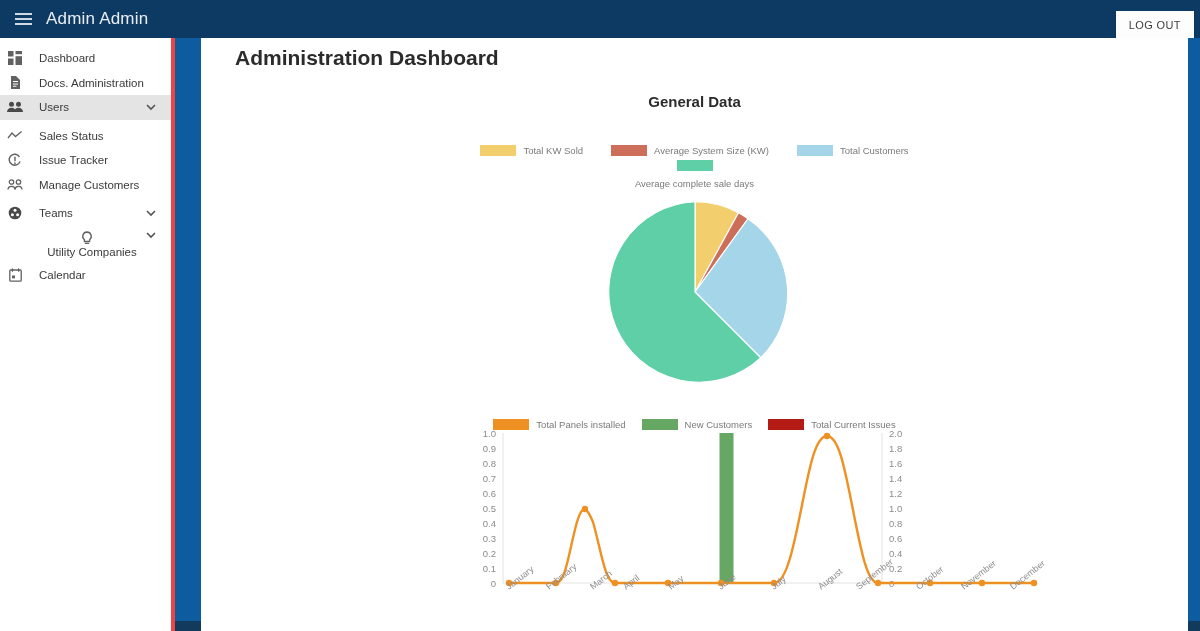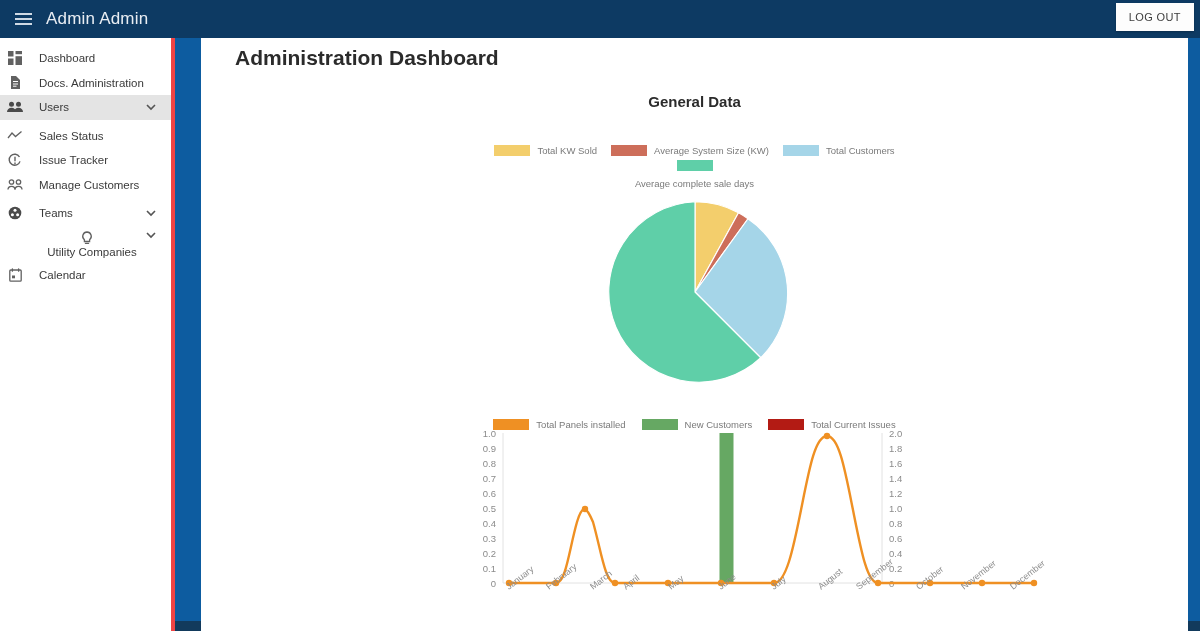--- a/index.html
+++ b/index.html
@@ -18,21 +18,21 @@
     width: 34px; height: 38px; margin-left: 6px;
     display: flex; flex-direction: column; justify-content: center;
     align-items: center; gap: 3px; cursor: pointer;
   }
   .hamburger span { display: block; width: 17px; height: 2px; background: #cfd9e4; }
   .appbar-title {
     color: #e8edf3; font-size: 17px; font-weight: 400; margin-left: 6px;
     letter-spacing: .2px;
   }
   .logout-btn {
-    position: absolute; right: 6px; top: 3px;
+    position: absolute; right: 6px; top: 11px;
     background: #fdfdfd; color: #3d3d3d;
     border: none; font-size: 11px; font-family: "Liberation Sans", sans-serif;
     padding: 8px 13px; cursor: pointer; letter-spacing: .4px;
     box-shadow: 0 1px 2px rgba(0,0,0,.25);
   }
 
   
   .below { position: absolute; top: 38px; left: 0; width: 1200px; height: 593px; }
 
   .sidebar {
@@ -83,21 +83,21 @@
     margin: 8px 0 0 34px;
   }
 
   
   .chart-title {
     text-align: center; font-size: 15px; font-weight: bold;
     color: #2b2b2b; margin-top: 23px;
   }
   .legend {
     display: flex; flex-wrap: wrap; justify-content: center;
-    gap: 0px 14px; margin-top: 35px; width: 480px;
+    gap: 0px 28px; margin-top: 35px; width: 480px;
     margin-left: auto; margin-right: auto;
   }
   .legend-item { display: flex; align-items: center; gap: 7px; cursor: pointer; }
   .legend-swatch { width: 36px; height: 11px; display: inline-block; }
   .legend-text { font-size: 9.5px; color: #7a7a7a; white-space: nowrap; }
 
   .pie-wrap { display: flex; justify-content: center; margin-top: 8px; }
 
   .chart2-wrap { position: relative; margin-top: 32px; height: 200px; }
   .legend2 {

